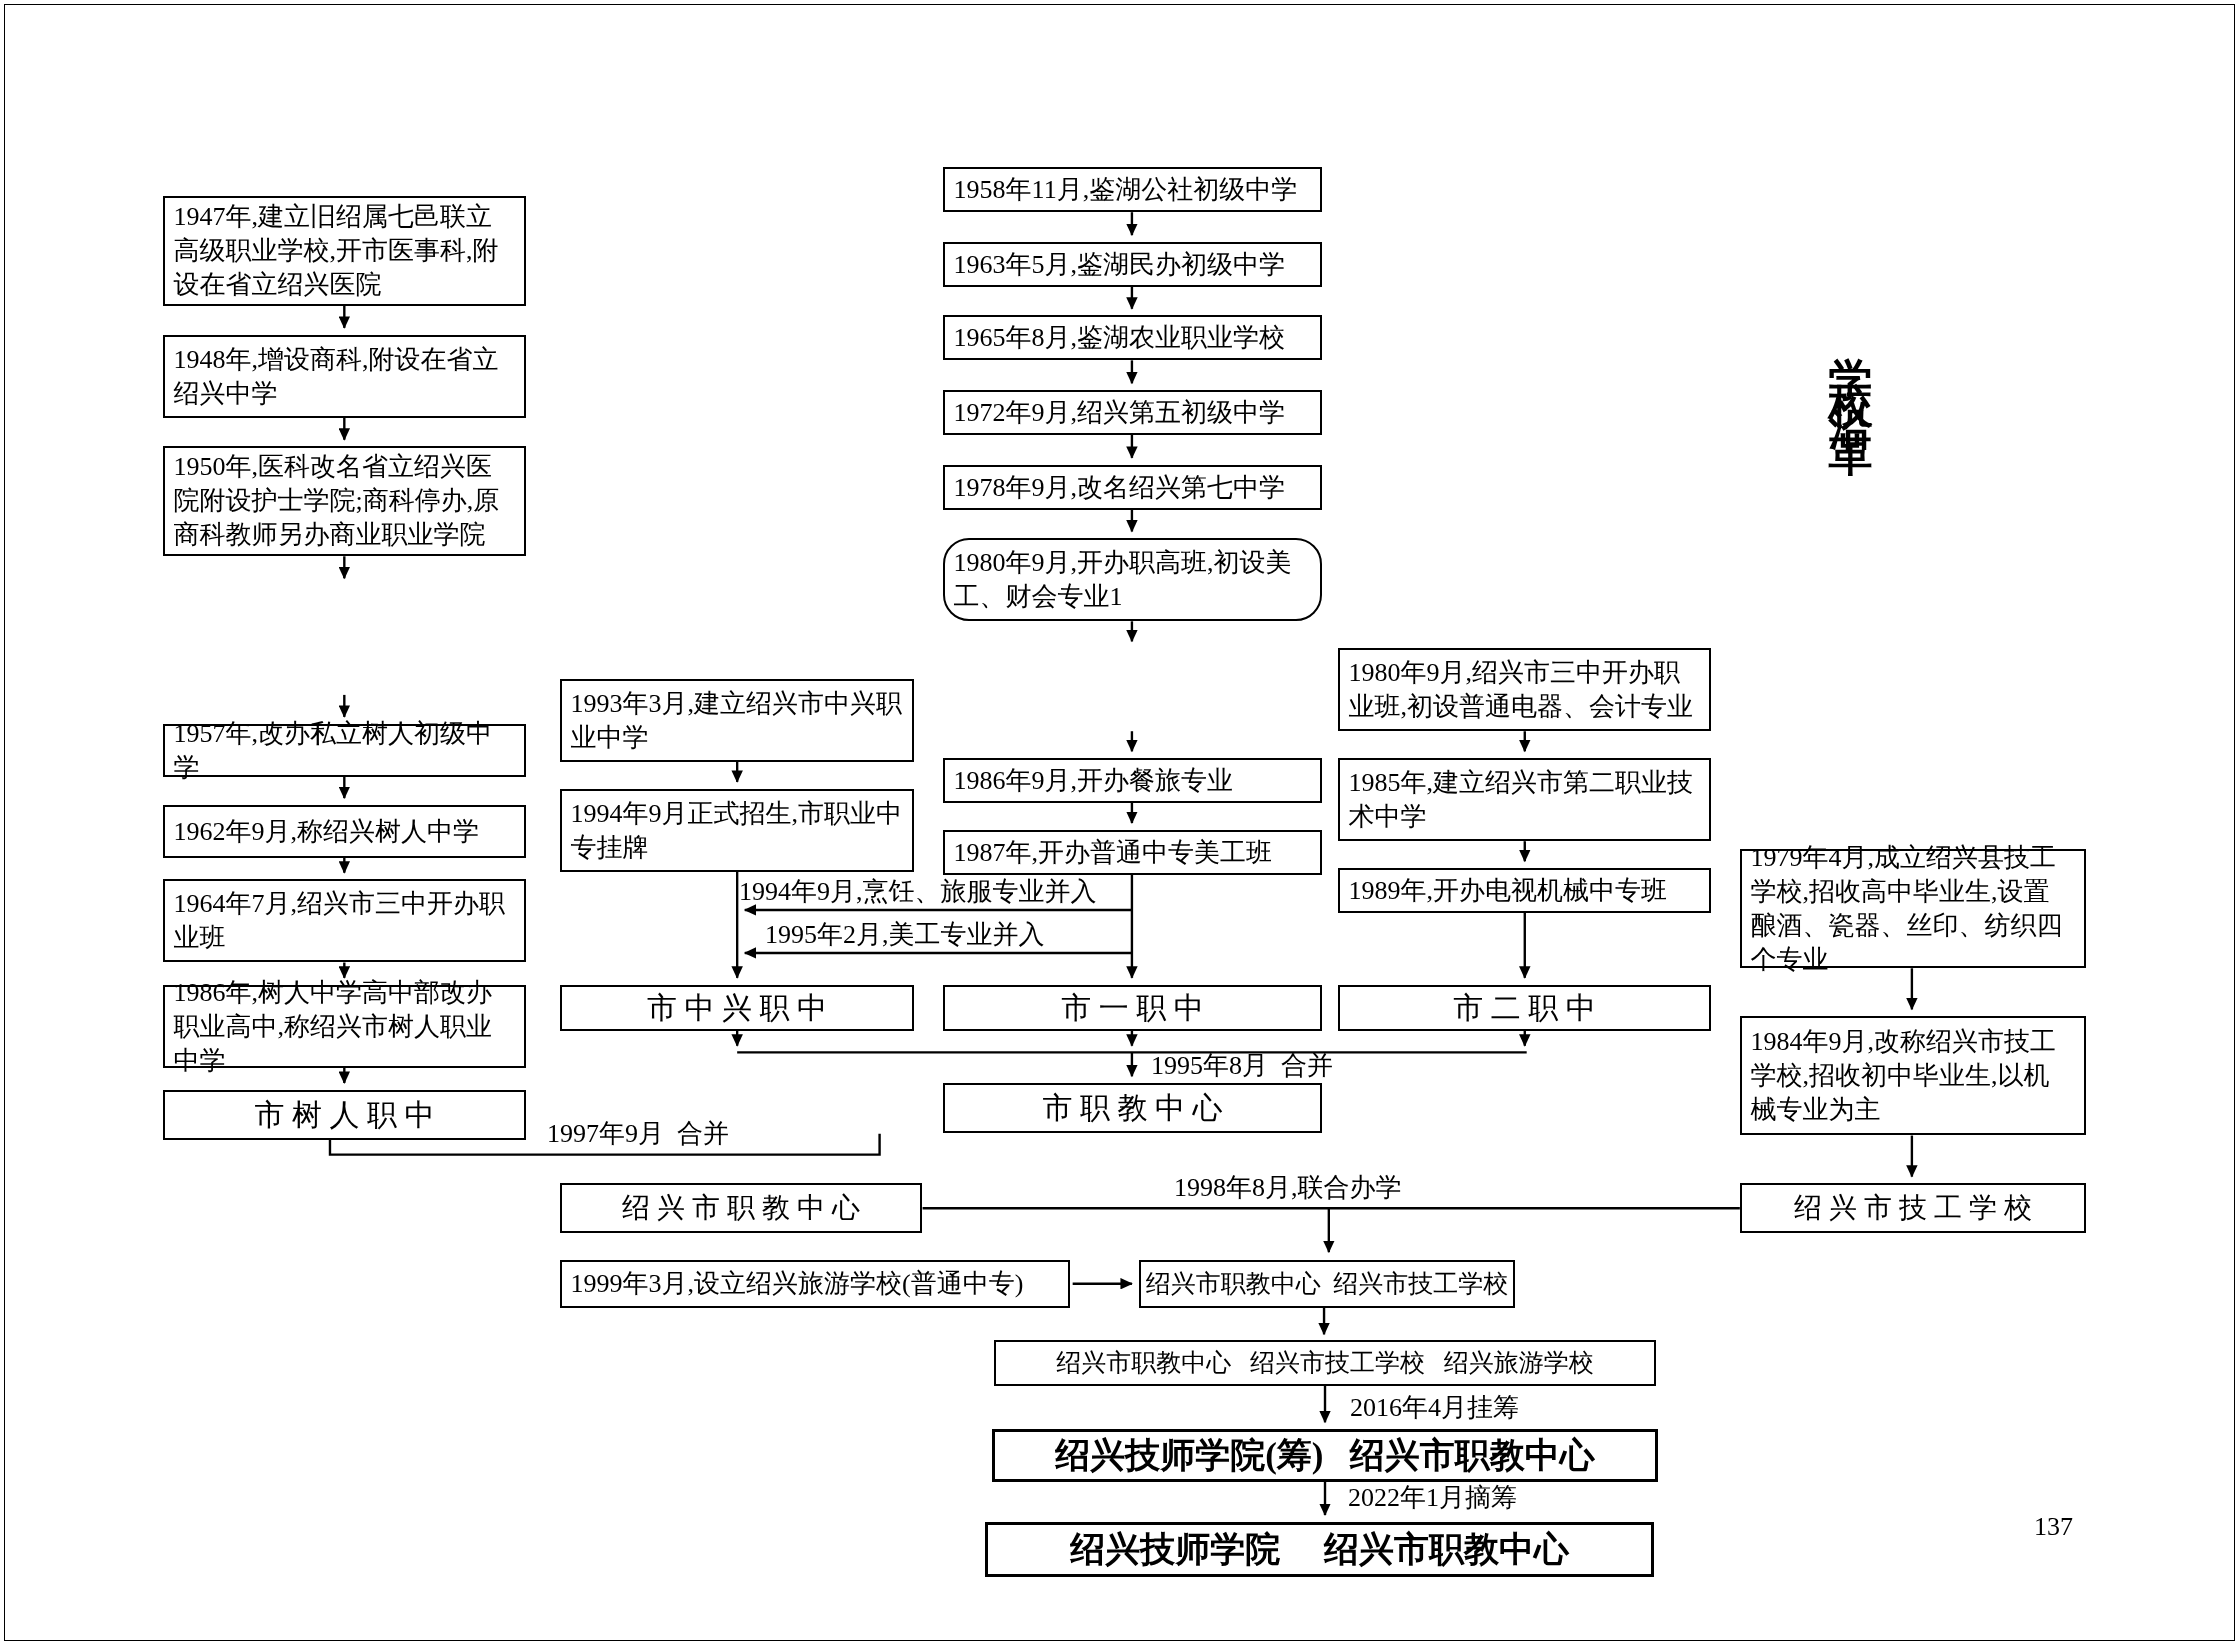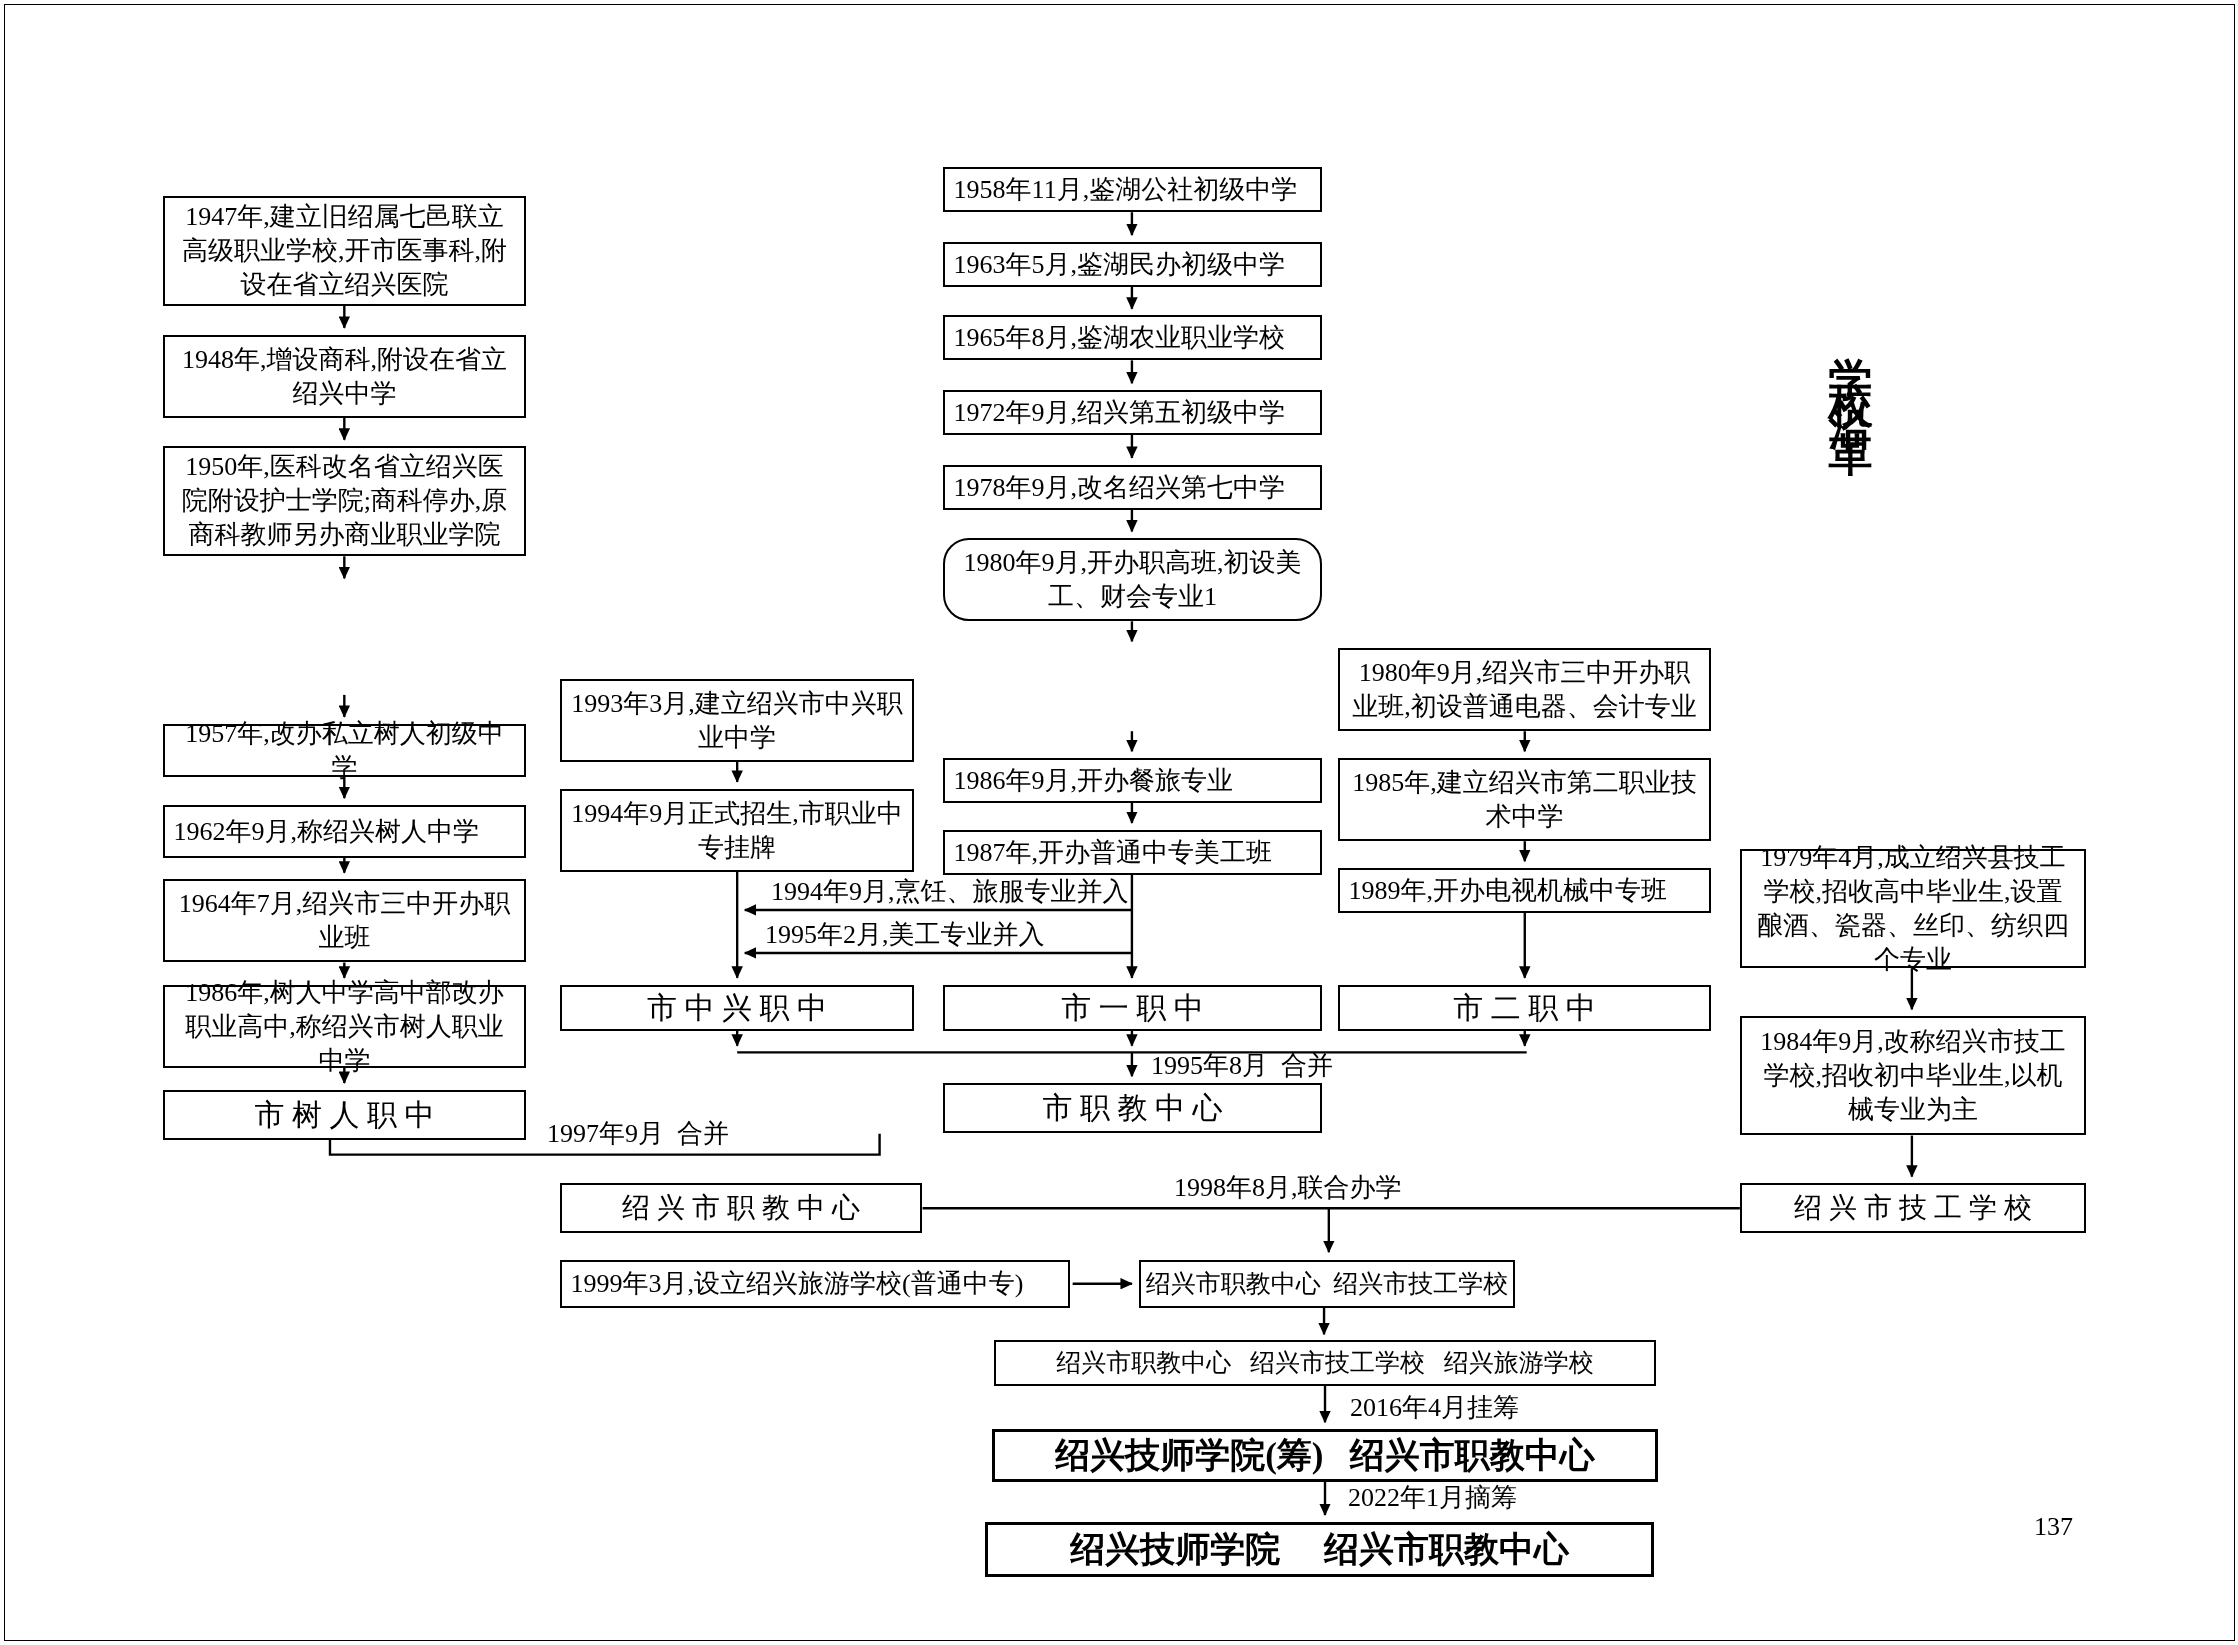--- a/index.html
+++ b/index.html
@@ -5,21 +5,21 @@
   html,body{margin:0;padding:0;background:#e8e8e8;}
   #canvas{
     position:relative;width:2239px;height:1645px;background:#ffffff;
     font-family:"Liberation Serif","DejaVu Serif",serif;color:#000;overflow:hidden;
   }
   #frame{position:absolute;left:3.8px;top:3.8px;right:3.8px;bottom:3.8px;border:1.9px solid #000;}
   .box{
     position:absolute;box-sizing:border-box;border:2.9px solid #000;background:#fff;
     display:flex;align-items:center;font-size:26px;line-height:34px;
   }
-  .para{padding:1.9px 8.6px;text-align:center;align-items:center;}
+  .para{padding:1.9px 8.6px;text-align:left;align-items:center;}
   .nm{justify-content:center;white-space:pre;font-size:30px;}
   .combined{justify-content:center;white-space:pre;font-size:25px;}
   .bold-box{border-width:3.8px;font-weight:bold;font-size:35px;justify-content:center;white-space:pre;}
   .lbl{position:absolute;white-space:pre;font-size:26px;line-height:31px;}
   #vtitle{
     position:absolute;left:1822px;top:322px;writing-mode:vertical-rl;text-orientation:upright;
     font-family:"Liberation Sans","DejaVu Sans",sans-serif;font-weight:bold;font-size:44px;
     letter-spacing:25px;
   }
   #pagenum{position:absolute;left:2034px;top:1512px;font-size:26px;}
@@ -172,21 +172,21 @@
 
   <div class="box nm" style="left:560px;top:1183px;width:362px;height:50px;font-size:28px;"><span>绍 兴 市 职 教 中 心</span></div>
   <div class="box para" style="left:560px;top:1260px;width:510px;height:48px;">
       <span>1999年3月,设立绍兴旅游学校(普通中专)</span>
     </div>
   <div class="box combined" style="left:1139px;top:1260px;width:376px;height:48px;"><span>绍兴市职教中心  绍兴市技工学校</span></div>
   <div class="box combined" style="left:994px;top:1340px;width:662px;height:46px;"><span>绍兴市职教中心   绍兴市技工学校   绍兴旅游学校</span></div>
   <div class="box bold-box" style="left:992px;top:1429px;width:666px;height:53px;"><span>绍兴技师学院(筹)   绍兴市职教中心</span></div>
   <div class="box bold-box" style="left:985px;top:1522px;width:669px;height:55px;"><span>绍兴技师学院     绍兴市职教中心</span></div>
 
-  <div class="lbl" style="left:771px;top:876px;">1994年9月,烹饪、旅服专业并入</div>
+  <div class="lbl" style="left:739px;top:876px;">1994年9月,烹饪、旅服专业并入</div>
   <div class="lbl" style="left:765px;top:919px;">1995年2月,美工专业并入</div>
   <div class="lbl" style="left:1151px;top:1050px;">1995年8月  合并</div>
   <div class="lbl" style="left:547px;top:1118px;">1997年9月  合并</div>
   <div class="lbl" style="left:1174px;top:1172px;">1998年8月,联合办学</div>
   <div class="lbl" style="left:1350px;top:1392px;">2016年4月挂筹</div>
   <div class="lbl" style="left:1348px;top:1482px;">2022年1月摘筹</div>
 </div>
 
 
 </body></html>

